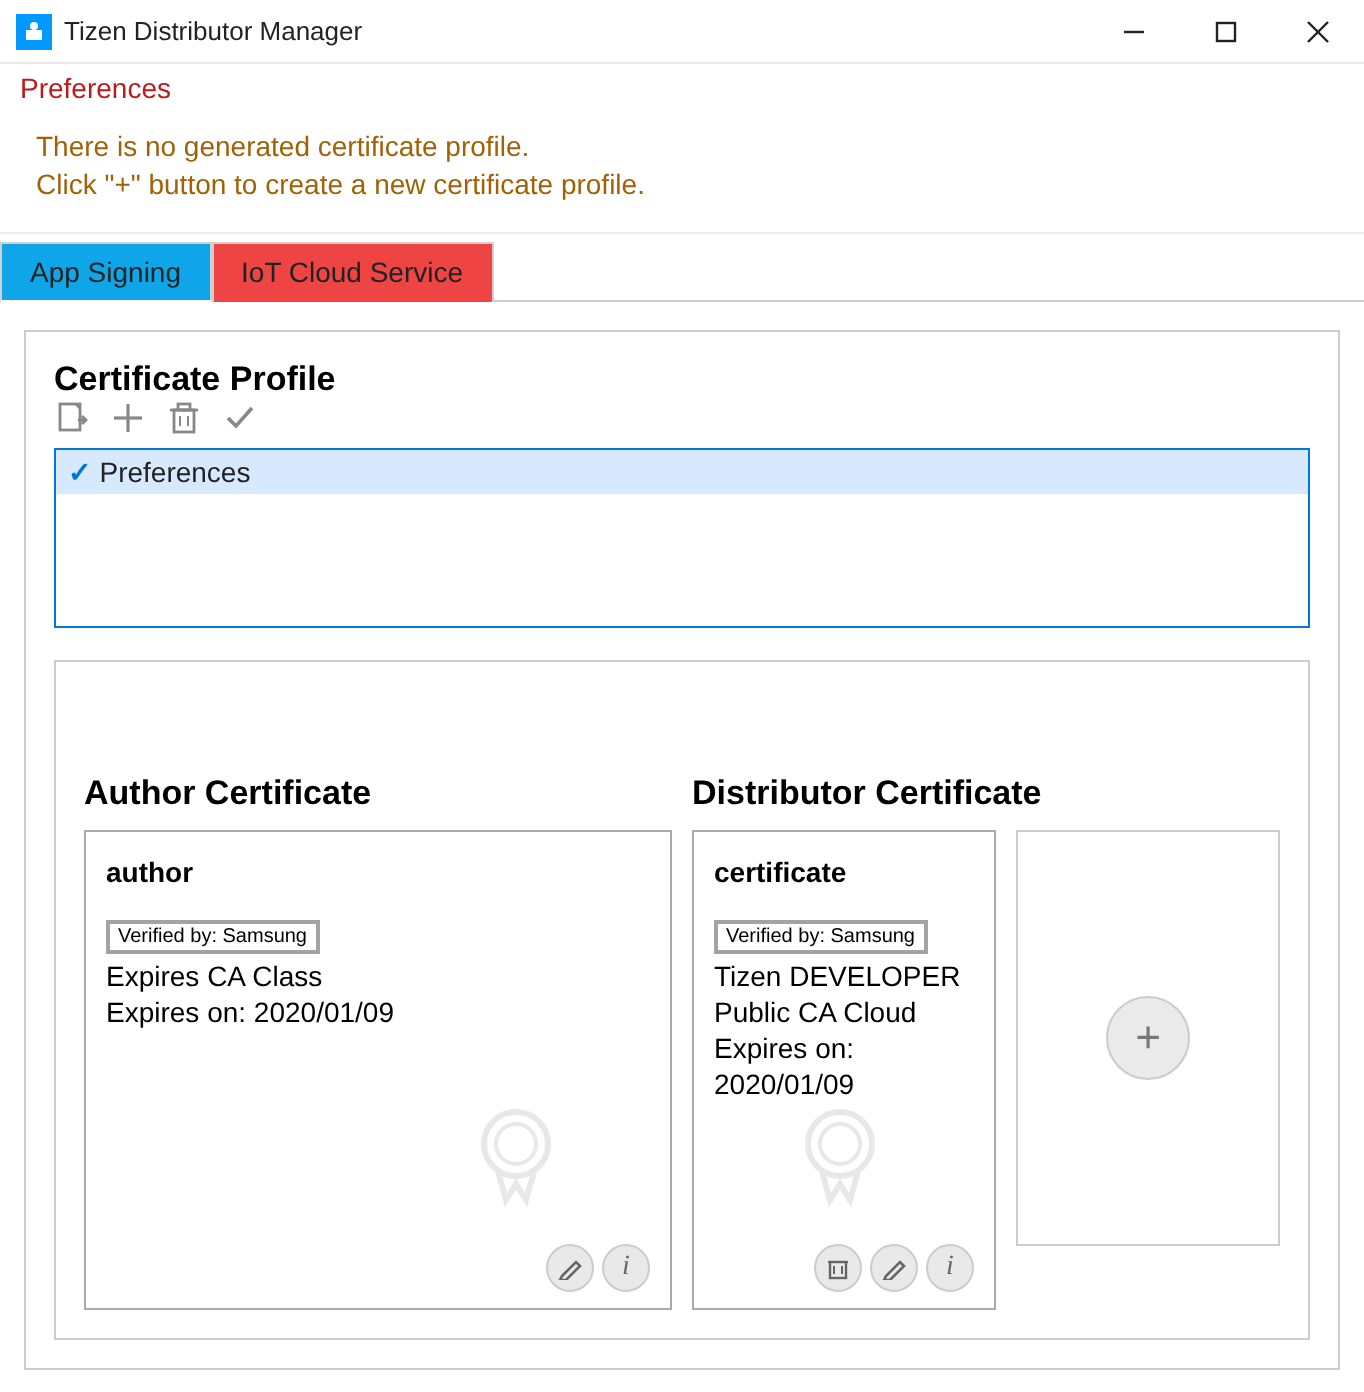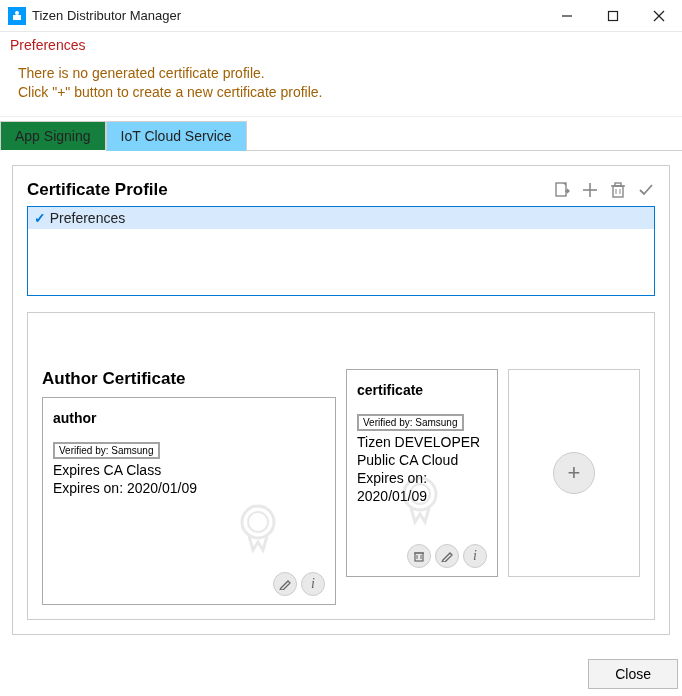--- a/index.html
+++ b/index.html
@@ -11,41 +11,41 @@
   .title-text { font-size: 13px; color: #222; flex: 1; }
   .win-btn { width: 46px; height: 32px; display: flex; align-items: center; justify-content: center; color: #222; font-size: 14px; }
   
   .menubar { height: 26px; padding: 4px 0 0 4px; }
   .menu-item { font-size: 14px; color: #b91c1c; padding: 3px 6px; }
   
   .info-area { padding: 10px 0 14px 18px; border-bottom: 1px solid #eee; }
   .info-line { font-size: 14px; color: #a16207; line-height: 1.35; }
   
   .tabs { display: flex; margin-top: 4px; border-bottom: 1px solid #d0d0d0; }
-  .tab { padding: 6px 14px; font-size: 14px; color: #222; background: #7dd3fc; border: 1px solid #d0d0d0; border-bottom: none; margin-bottom: -1px; }
-  .tab.active { background: #15803d; border-bottom: 1px solid #fff; }
+  .tab { padding: 6px 14px; font-size: 14px; color: #222; background: #ef4444; border: 1px solid #d0d0d0; border-bottom: none; margin-bottom: -1px; }
+  .tab.active { background: #0ea5e9; border-bottom: 1px solid #fff; }
   
   .content { padding: 14px 12px; }
   .panel { border: 1px solid #ccc; padding: 14px; }
   
-  .section-header { display: flex; margin-bottom: 6px; }
+  .section-header { display: flex; margin-bottom: 6px; flex-direction: column; }
   .section-title { font-size: 17px; font-weight: bold; flex: 1; }
   .header-icons { display: flex; gap: 10px; align-items: center; }
   .hdr-icon { width: 18px; height: 18px; color: #888; }
   
   .profile-list { border: 1px solid #aaa; height: 90px; overflow: auto; }
   .profile-list.active { border: 1px solid #0078d7; }
   .profile-row { background: #d7e9fc; padding: 3px 6px; display: flex; align-items: center; gap: 4px; font-size: 14px; color: #222; }
   .check-mark { color: #0078d7; font-weight: bold; }
   
   .cert-panel { border: 1px solid #ccc; margin-top: 16px; padding: 14px; }
   .cert-columns { display: flex; gap: 10px; }
   .cert-col { flex: 1; margin-top: 42px; }
   .cert-col-title { font-size: 17px; font-weight: bold; margin-bottom: 8px; }
-  .cert-card { border: 1px solid #aaa; padding: 12px 10px 8px 10px; position: relative; height: 208px; display: flex; flex-direction: column; }
+  .cert-card { border: 1px solid #aaa; padding: 12px 10px 8px 10px; position: relative; height: 240px; display: flex; flex-direction: column; }
   .cert-card-title { font-weight: bold; font-size: 14px; margin-bottom: 14px; }
   .cert-verified { font-size: 10px; border: 2px solid #a3a3a3; padding: 1px 4px; display: inline-block; margin-bottom: 2px; }
   .cert-line { font-size: 14px; line-height: 1.3; }
   .cert-watermark { position: absolute; right: 50px; bottom: 50px; width: 54px; height: 54px; opacity: 0.13; }
   .cert-footer { margin-top: auto; display: flex; justify-content: flex-end; gap: 4px; }
   .circle-btn { width: 24px; height: 24px; border-radius: 50%; background: #e9e9e9; border: 1px solid #ccc; display: flex; align-items: center; justify-content: center; color: #666; font-family: Georgia, serif; }
   
   .add-card { border: 1px solid #ccc; height: 208px; display: flex; align-items: center; justify-content: center; }
   .add-circle { width: 42px; height: 42px; border-radius: 50%; background: #eaeaea; border: 1px solid #ccc; display: flex; align-items: center; justify-content: center; color: #777; font-size: 22px; }
   
@@ -150,20 +150,21 @@
                   <svg width="12" height="12">
                     <path d="M2 10 L9 3 L11 5 L4 12 L1 12 Z" fill="none" stroke="#666" stroke-width="1.3"></path>
                   </svg>
                 </div>
             <div class="circle-btn" style="font-style:italic;font-size:14px">i</div>
           </div>
         </div>
       </div>
 
       <div class="cert-col">
+        <div class="cert-col-title">Distributor Certificate</div>
         <div style="display:flex;gap:10px">
           <div class="cert-card" style="flex:1">
             <div class="cert-card-title">certificate</div>
             <div><span class="cert-verified">Verified by: Samsung</span></div>
             <div class="cert-line">Tizen DEVELOPER Public CA Cloud</div>
             <div class="cert-line">Expires on: 2020/01/09</div>
             <svg class="cert-watermark" viewBox="0 0 54 54">
                   <circle cx="27" cy="22" r="16" fill="none" stroke="#555" stroke-width="3"></circle>
                   <circle cx="27" cy="22" r="10" fill="none" stroke="#555" stroke-width="2"></circle>
                   <path d="M18 36 L22 50 L27 42 L32 50 L36 36" fill="none" stroke="#555" stroke-width="3"></path>

